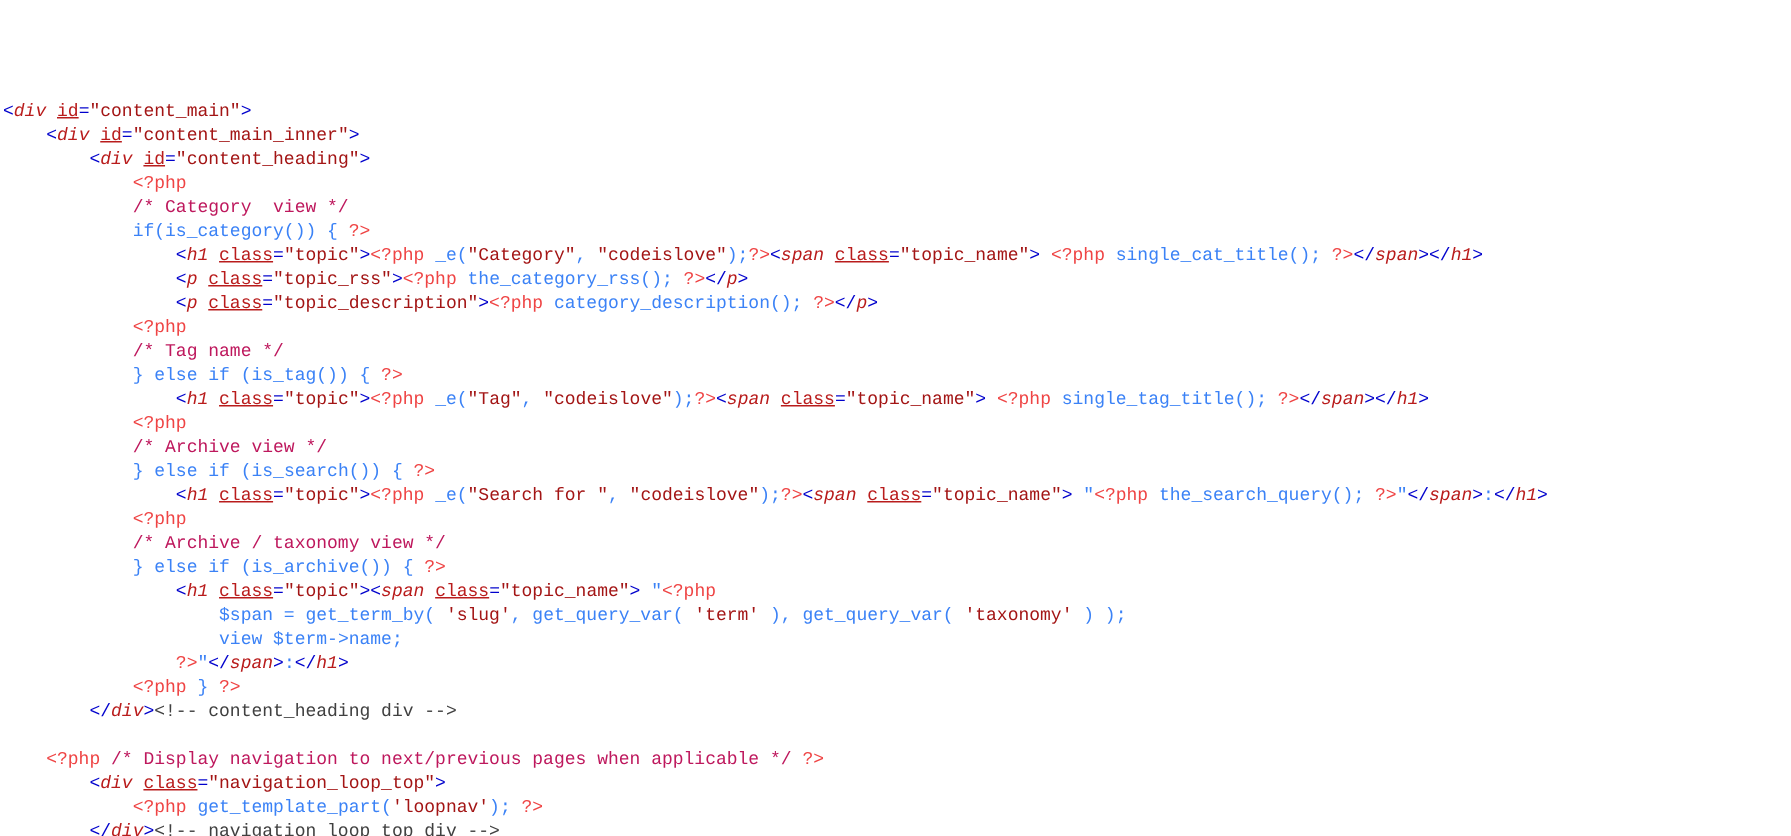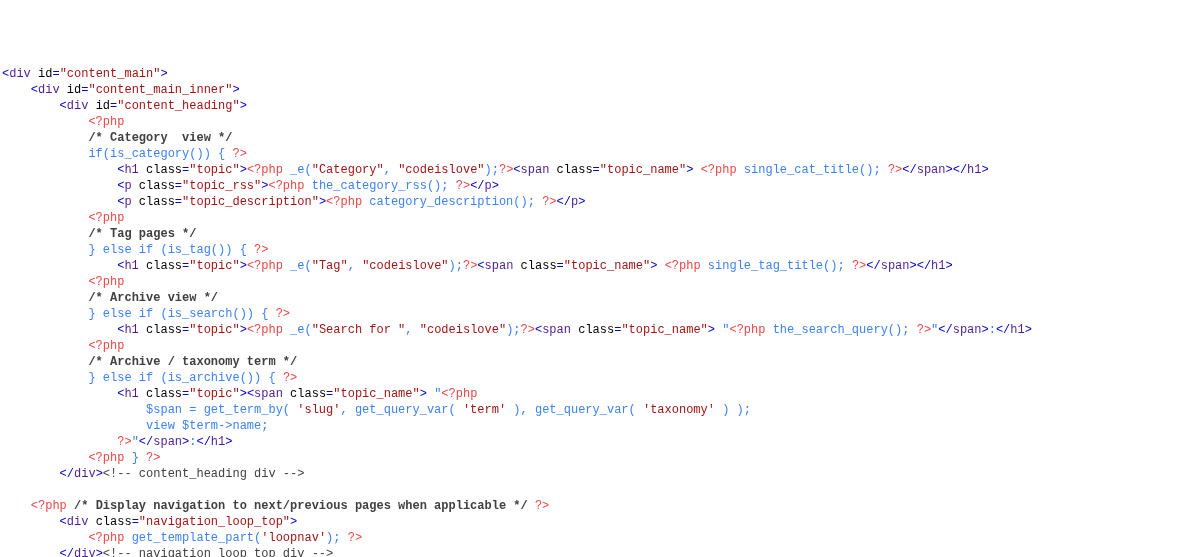--- a/index.html
+++ b/index.html
@@ -10,52 +10,52 @@
     font-size: 12px;
     line-height: 16px;
     color: #000000;
     white-space: pre;
     overflow-x: auto;
   }
   .code {
     white-space: pre;
   }
   .t  { color: #0000cc; }   
-  .a  { color: #000000; }   
+  .a  { color: #b91c1c; text-decoration: underline; }   
   .s  { color: #a31515; }   
   .p  { color: #ef4444; }   
-  .c  { color: #404040; font-weight: bold; }   
+  .c  { color: #be185d; }   
   .k  { color: #3b82f6; }   
   .hc { color: #404040; }   
-  .e  { color: #4c1d95; } 
+  .e  { font-style: italic; color: #b91c1c; } 
 </style>
 </head>
 <body>
 
 
 
 <div class="code" id="codeblock"><span><span class="t">&lt;</span><span class="e">div</span><span class="t"> </span><span class="a">id</span><span class="t">=</span><span class="s">"content_main"</span><span class="t">&gt;</span></span>
 <span>    <span class="t">&lt;</span><span class="e">div</span><span class="t"> </span><span class="a">id</span><span class="t">=</span><span class="s">"content_main_inner"</span><span class="t">&gt;</span></span>
 <span>        <span class="t">&lt;</span><span class="e">div</span><span class="t"> </span><span class="a">id</span><span class="t">=</span><span class="s">"content_heading"</span><span class="t">&gt;</span></span>
 <span>            <span class="p">&lt;?php</span></span>
 <span>            <span class="c">/* Category  view */</span></span>
 <span>            <span class="k">if</span><span class="k">(is_category()) { </span><span class="p">?&gt;</span></span>
 <span>                <span class="t">&lt;</span><span class="e">h1</span><span class="t"> </span><span class="a">class</span><span class="t">=</span><span class="s">"topic"</span><span class="t">&gt;</span><span class="p">&lt;?php</span><span class="k"> _e(</span><span class="s">"Category"</span><span class="k">, </span><span class="s">"codeislove"</span><span class="k">);</span><span class="p">?&gt;</span><span class="t">&lt;</span><span class="e">span</span><span class="t"> </span><span class="a">class</span><span class="t">=</span><span class="s">"topic_name"</span><span class="t">&gt;</span><span class="k"> </span><span class="p">&lt;?php</span><span class="k"> single_cat_title(); </span><span class="p">?&gt;</span><span class="t">&lt;/</span><span class="e">span</span><span class="t">&gt;</span><span class="t">&lt;/</span><span class="e">h1</span><span class="t">&gt;</span></span>
 <span>                <span class="t">&lt;</span><span class="e">p</span><span class="t"> </span><span class="a">class</span><span class="t">=</span><span class="s">"topic_rss"</span><span class="t">&gt;</span><span class="p">&lt;?php</span><span class="k"> the_category_rss(); </span><span class="p">?&gt;</span><span class="t">&lt;/</span><span class="e">p</span><span class="t">&gt;</span></span>
 <span>                <span class="t">&lt;</span><span class="e">p</span><span class="t"> </span><span class="a">class</span><span class="t">=</span><span class="s">"topic_description"</span><span class="t">&gt;</span><span class="p">&lt;?php</span><span class="k"> category_description(); </span><span class="p">?&gt;</span><span class="t">&lt;/</span><span class="e">p</span><span class="t">&gt;</span></span>
 <span>            <span class="p">&lt;?php</span></span>
-<span>            <span class="c">/* Tag pages */</span></span>
+<span>            <span class="c">/* Tag name */</span></span>
 <span>            <span class="k">} </span><span class="k">else</span><span class="k"> </span><span class="k">if</span><span class="k"> (is_tag()) { </span><span class="p">?&gt;</span></span>
 <span>                <span class="t">&lt;</span><span class="e">h1</span><span class="t"> </span><span class="a">class</span><span class="t">=</span><span class="s">"topic"</span><span class="t">&gt;</span><span class="p">&lt;?php</span><span class="k"> _e(</span><span class="s">"Tag"</span><span class="k">, </span><span class="s">"codeislove"</span><span class="k">);</span><span class="p">?&gt;</span><span class="t">&lt;</span><span class="e">span</span><span class="t"> </span><span class="a">class</span><span class="t">=</span><span class="s">"topic_name"</span><span class="t">&gt;</span><span class="k"> </span><span class="p">&lt;?php</span><span class="k"> single_tag_title(); </span><span class="p">?&gt;</span><span class="t">&lt;/</span><span class="e">span</span><span class="t">&gt;</span><span class="t">&lt;/</span><span class="e">h1</span><span class="t">&gt;</span></span>
 <span>            <span class="p">&lt;?php</span></span>
 <span>            <span class="c">/* Archive view */</span></span>
 <span>            <span class="k">} </span><span class="k">else</span><span class="k"> </span><span class="k">if</span><span class="k"> (is_search()) { </span><span class="p">?&gt;</span></span>
 <span>                <span class="t">&lt;</span><span class="e">h1</span><span class="t"> </span><span class="a">class</span><span class="t">=</span><span class="s">"topic"</span><span class="t">&gt;</span><span class="p">&lt;?php</span><span class="k"> _e(</span><span class="s">"Search for "</span><span class="k">, </span><span class="s">"codeislove"</span><span class="k">);</span><span class="p">?&gt;</span><span class="t">&lt;</span><span class="e">span</span><span class="t"> </span><span class="a">class</span><span class="t">=</span><span class="s">"topic_name"</span><span class="t">&gt;</span><span class="k"> "</span><span class="p">&lt;?php</span><span class="k"> the_search_query(); </span><span class="p">?&gt;</span><span class="k">"</span><span class="t">&lt;/</span><span class="e">span</span><span class="t">&gt;</span><span class="k">:</span><span class="t">&lt;/</span><span class="e">h1</span><span class="t">&gt;</span></span>
 <span>            <span class="p">&lt;?php</span></span>
-<span>            <span class="c">/* Archive / taxonomy term */</span></span>
+<span>            <span class="c">/* Archive / taxonomy view */</span></span>
 <span>            <span class="k">} </span><span class="k">else</span><span class="k"> </span><span class="k">if</span><span class="k"> (is_archive()) { </span><span class="p">?&gt;</span></span>
 <span>                <span class="t">&lt;</span><span class="e">h1</span><span class="t"> </span><span class="a">class</span><span class="t">=</span><span class="s">"topic"</span><span class="t">&gt;</span><span class="t">&lt;</span><span class="e">span</span><span class="t"> </span><span class="a">class</span><span class="t">=</span><span class="s">"topic_name"</span><span class="t">&gt;</span><span class="k"> "</span><span class="p">&lt;?php</span></span>
 <span>                    <span class="k">$span = get_term_by( </span><span class="s">'slug'</span><span class="k">, get_query_var( </span><span class="s">'term'</span><span class="k"> ), get_query_var( </span><span class="s">'taxonomy'</span><span class="k"> ) );</span></span>
 <span>                    <span class="k">view</span><span class="k"> $term-&gt;name;</span></span>
 <span>                <span class="p">?&gt;</span><span class="k">"</span><span class="t">&lt;/</span><span class="e">span</span><span class="t">&gt;</span><span class="k">:</span><span class="t">&lt;/</span><span class="e">h1</span><span class="t">&gt;</span></span>
 <span>            <span class="p">&lt;?php</span><span class="k"> } </span><span class="p">?&gt;</span></span>
 <span>        <span class="t">&lt;/</span><span class="e">div</span><span class="t">&gt;</span><span class="hc">&lt;!-- content_heading div --&gt;</span></span>
 <span></span>
 <span>    <span class="p">&lt;?php</span><span class="k"> </span><span class="c">/* Display navigation to next/previous pages when applicable */</span><span class="k"> </span><span class="p">?&gt;</span></span>
 <span>        <span class="t">&lt;</span><span class="e">div</span><span class="t"> </span><span class="a">class</span><span class="t">=</span><span class="s">"navigation_loop_top"</span><span class="t">&gt;</span></span>

